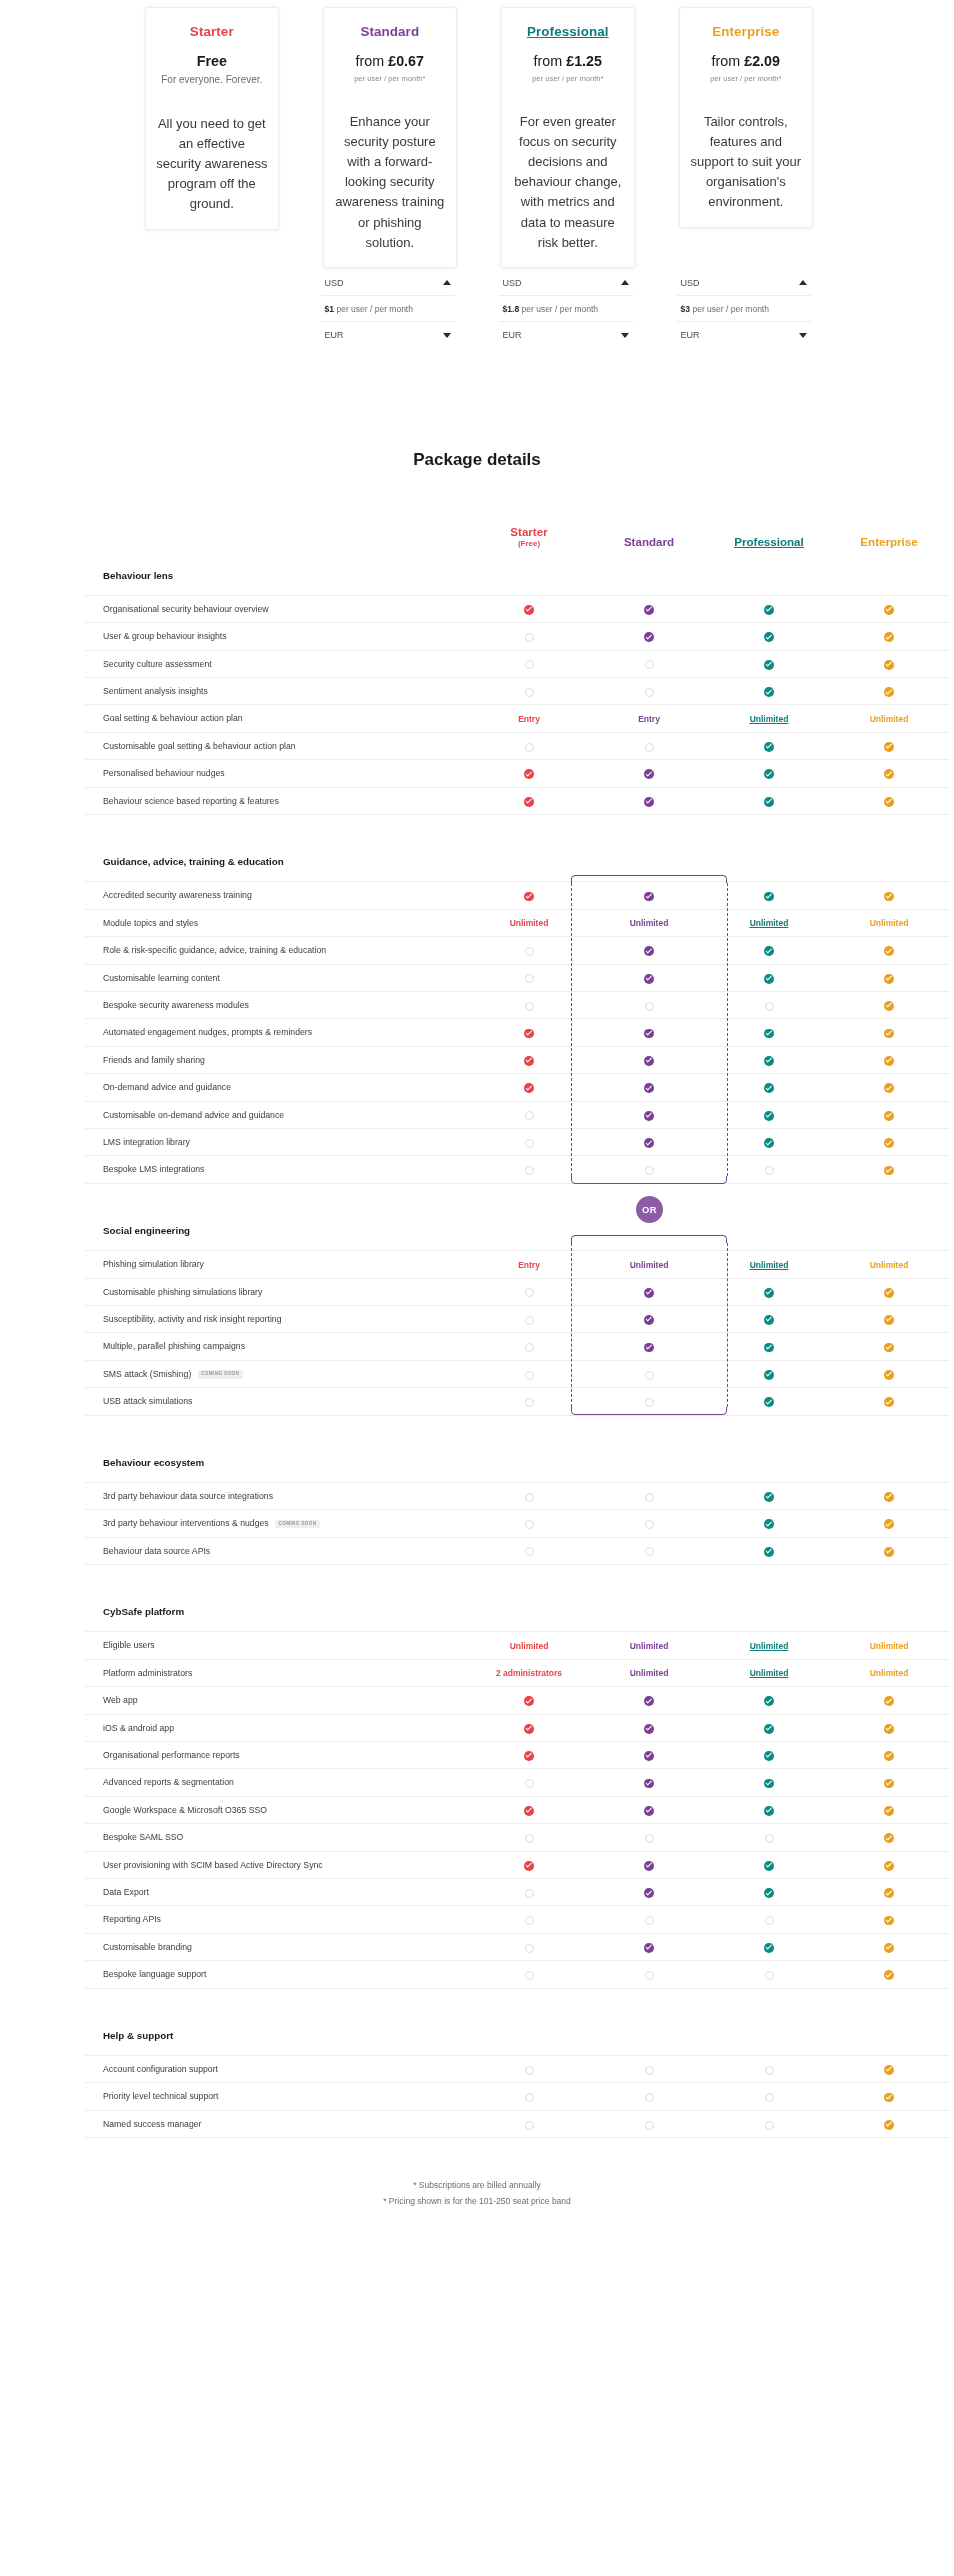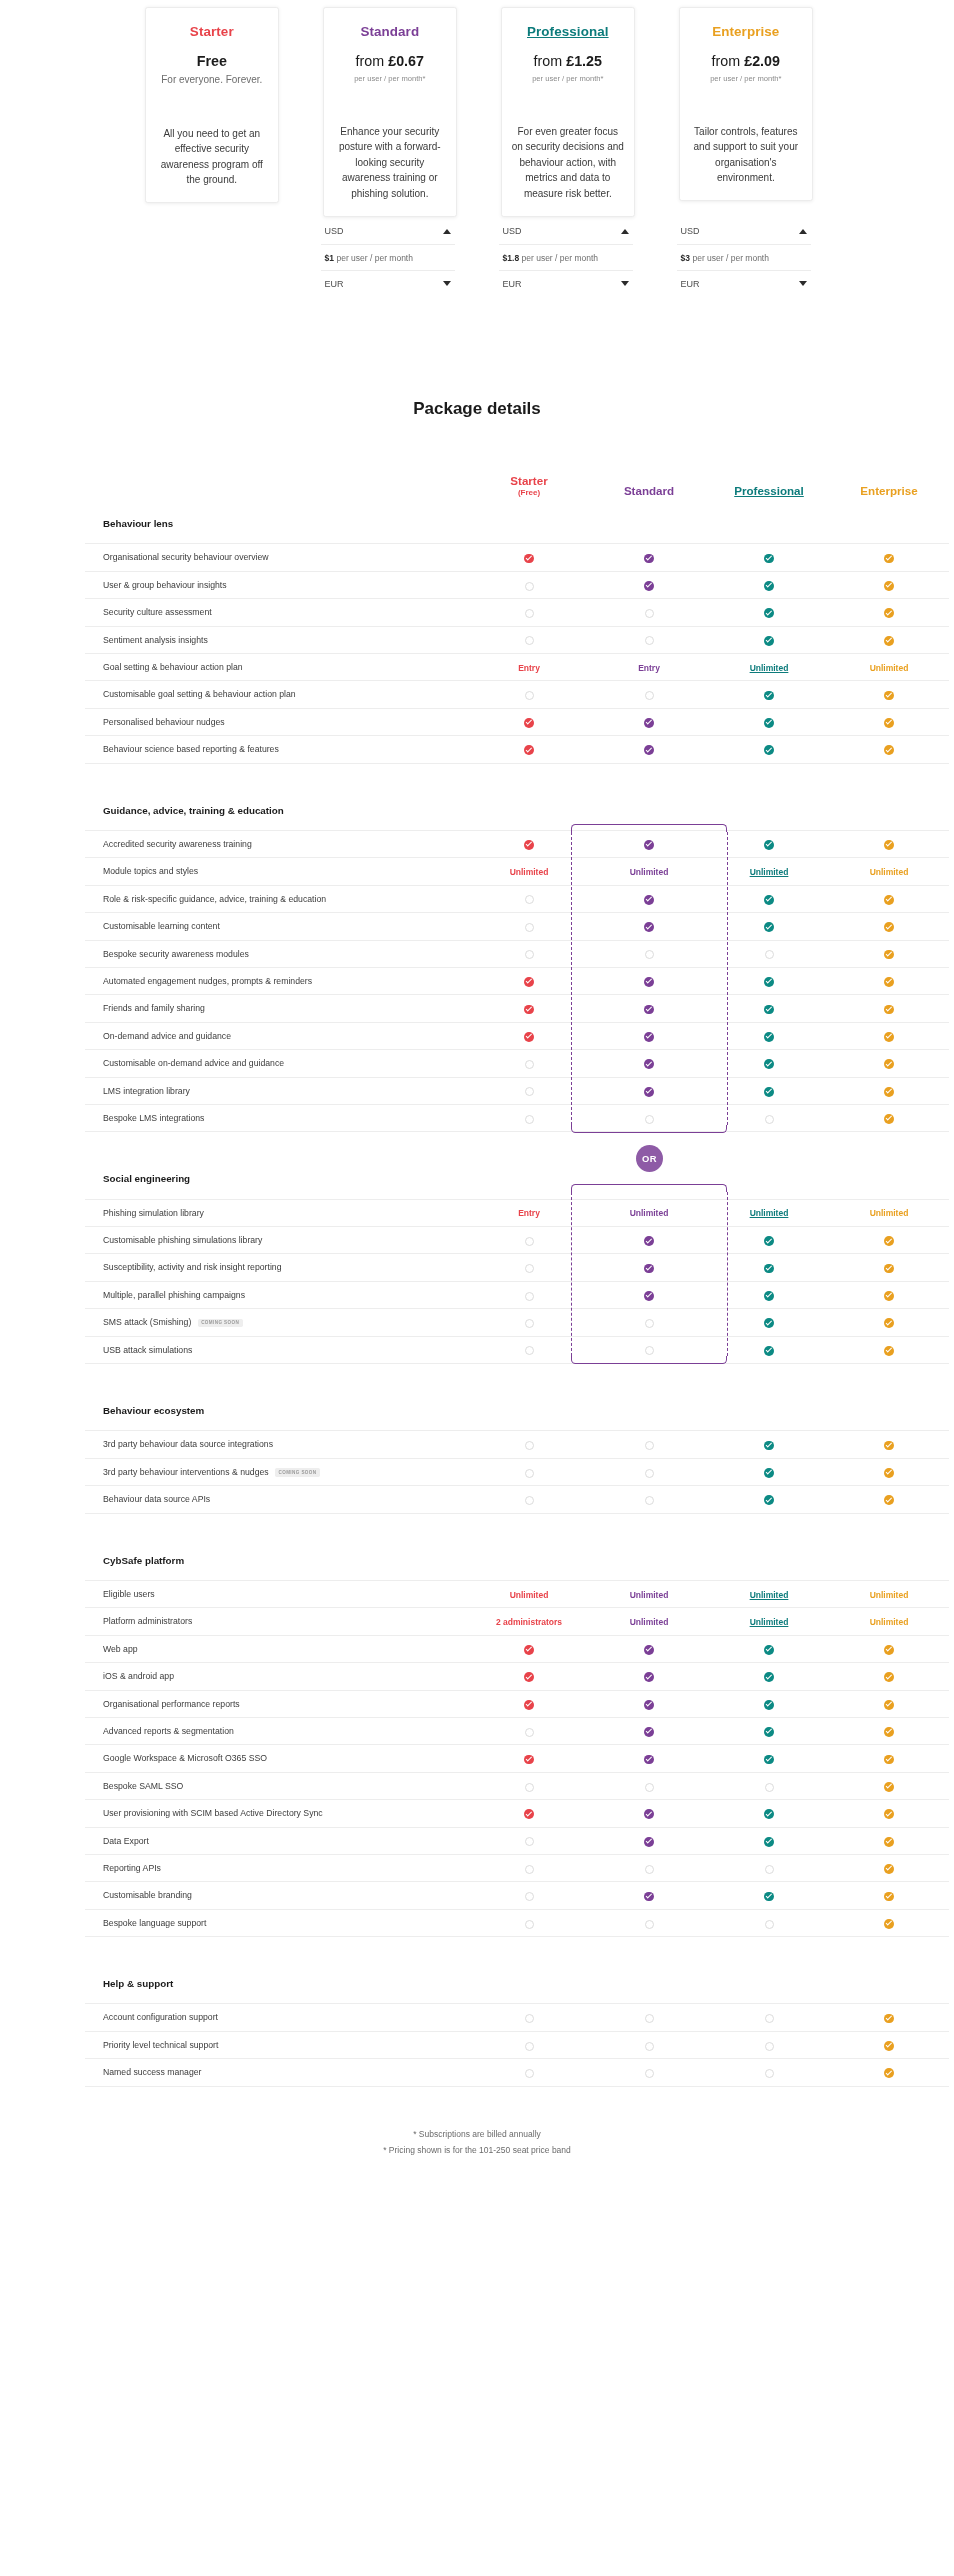--- a/index.html
+++ b/index.html
@@ -21,21 +21,21 @@
     border-radius: 2.7px;
     box-shadow: 0 0.9px 3.6px rgba(0,0,0,0.07);
     padding: 16px 9px 14.3px 9px;
     text-align: center;
     min-height: 174px;
   }
   .card-name { font-size: 13.4px; font-weight: bold; letter-spacing: 0.1px; }
   .card-price { font-size: 14.3px; margin-top: 14.3px; color: #1b1b1b; font-weight: 400;}
   .card-price b { font-weight: bold; }
   .card-sub { font-size: 7.6px; color: #8b8b8b; margin-top: 4.5px; }
-  .card-desc { font-size: 10px; line-height: 1.55; color: #3a3a3a; margin-top: 41px; }
+  .card-desc { font-size: 13px; line-height: 1.55; color: #3a3a3a; margin-top: 29px; }
   .card-tagline { font-size: 10px; color: #6c6c6c; margin-top: 4.5px; }
 
   .starter-c { color: #e8434a; }
   .standard-c { color: #7b3f96; }
   .professional-c { color: #0c7b7b; text-decoration: underline; }
   .enterprise-c { color: #e9a020; }
 
   
   .cur-row { display: flex; justify-content: center; margin-top: 1.8px; }
   .cur-col { width: 134px; margin: 0 22px; }
@@ -132,21 +132,21 @@
           <div class="card-price">from <b>£0.67</b></div>
           <div class="card-sub">per user / per month*</div>
           <div class="card-desc">Enhance your security posture with a forward-looking security awareness training or phishing solution.</div>
         </div>
       </div>
       <div class="card-col">
         <div class="card">
           <div class="card-name professional-c">Professional</div>
           <div class="card-price">from <b>£1.25</b></div>
           <div class="card-sub">per user / per month*</div>
-          <div class="card-desc">For even greater focus on security decisions and behaviour action, with metrics and data to measure risk better.</div>
+          <div class="card-desc">For even greater focus on security decisions and behaviour change, with metrics and data to measure risk better.</div>
         </div>
       </div>
       <div class="card-col">
         <div class="card">
           <div class="card-name enterprise-c">Enterprise</div>
           <div class="card-price">from <b>£2.09</b></div>
           <div class="card-sub">per user / per month*</div>
           <div class="card-desc">Tailor controls, features and support to suit your organisation's environment.</div>
         </div>
       </div>

